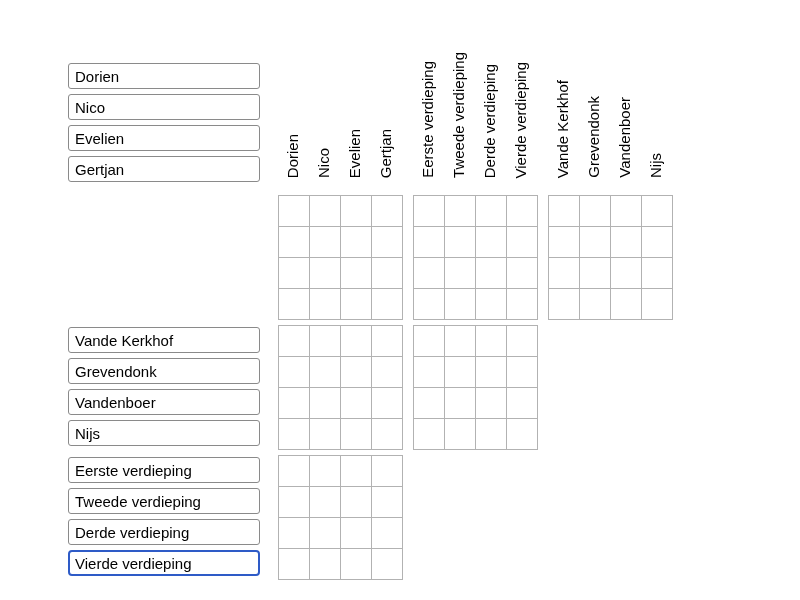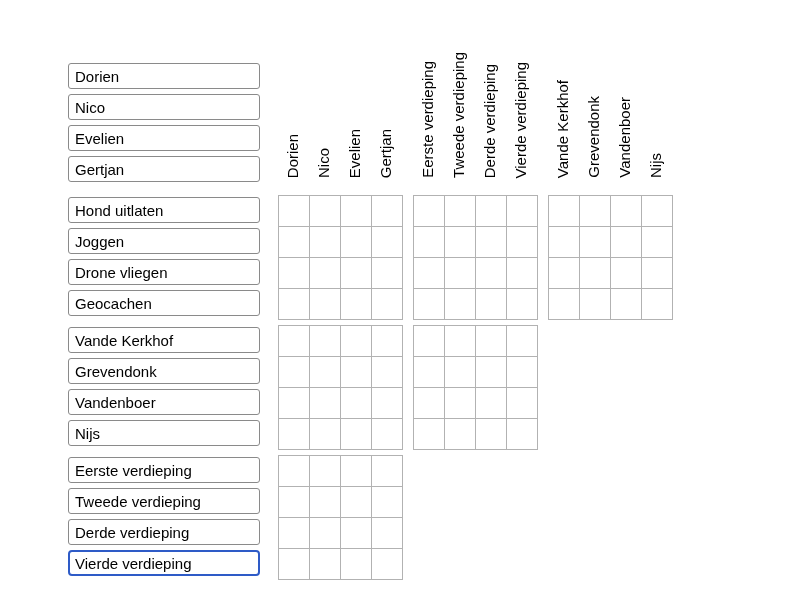--- a/index.html
+++ b/index.html
@@ -60,26 +60,20 @@
 
 <div class="canvas">
 
   <div class="label-group" id="group-names">
     <input type="text" class="label-input" value="Dorien" style="">
     <input type="text" class="label-input" value="Nico" style="">
     <input type="text" class="label-input" value="Evelien" style="">
     <input type="text" class="label-input" value="Gertjan" style="">
   </div>
 
-  <div class="label-group" id="group-activities">
-    <input type="text" class="label-input" value="Hond uitlaten" style="">
-    <input type="text" class="label-input" value="Joggen" style="">
-    <input type="text" class="label-input" value="Drone vliegen" style="">
-    <input type="text" class="label-input" value="Geocachen" style="">
-  </div>
 
   <div class="label-group" id="group-surnames">
     <input type="text" class="label-input" value="Vande Kerkhof" style="">
     <input type="text" class="label-input" value="Grevendonk" style="">
     <input type="text" class="label-input" value="Vandenboer" style="">
     <input type="text" class="label-input" value="Nijs" style="">
   </div>
 
   <div class="label-group" id="group-floors">
     <input type="text" class="label-input" value="Eerste verdieping" style="">

